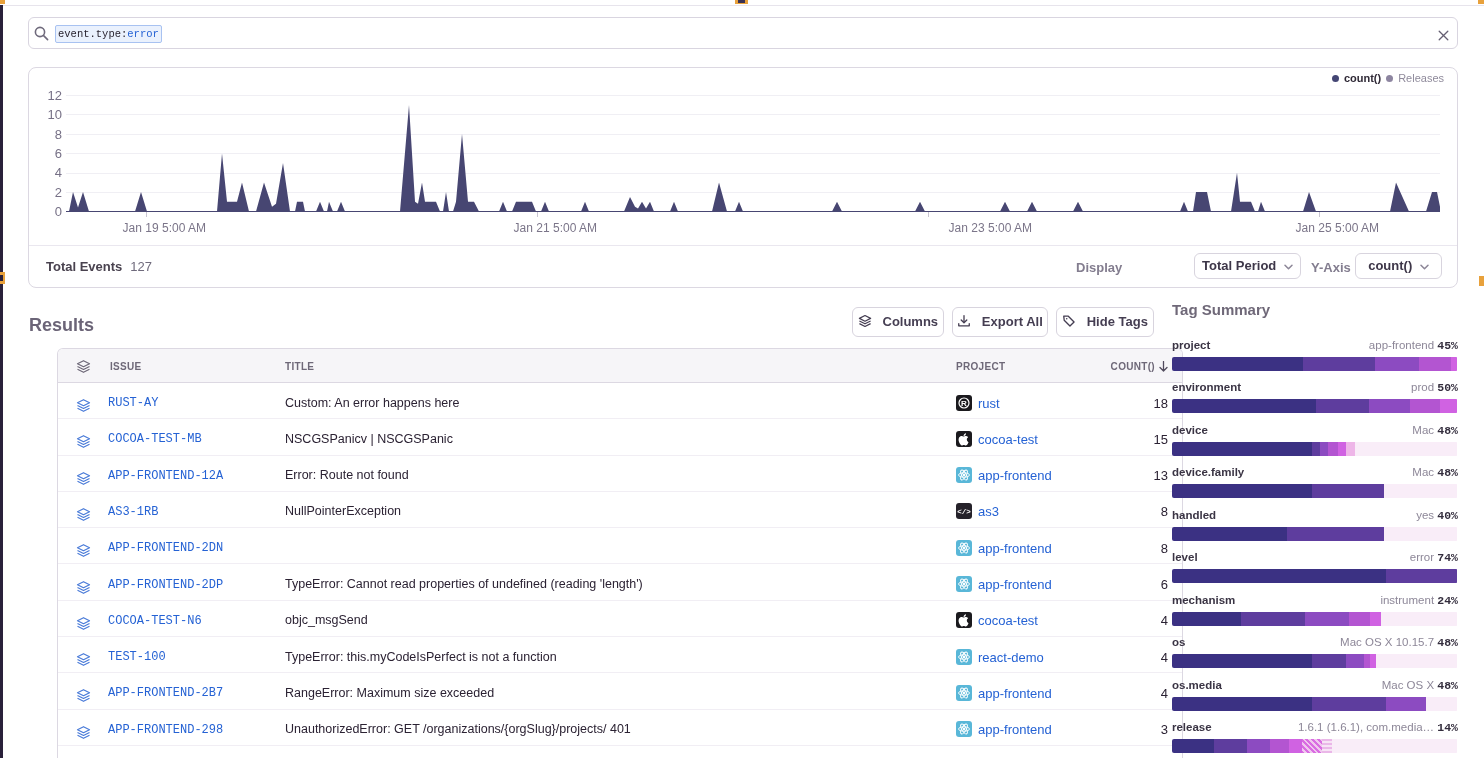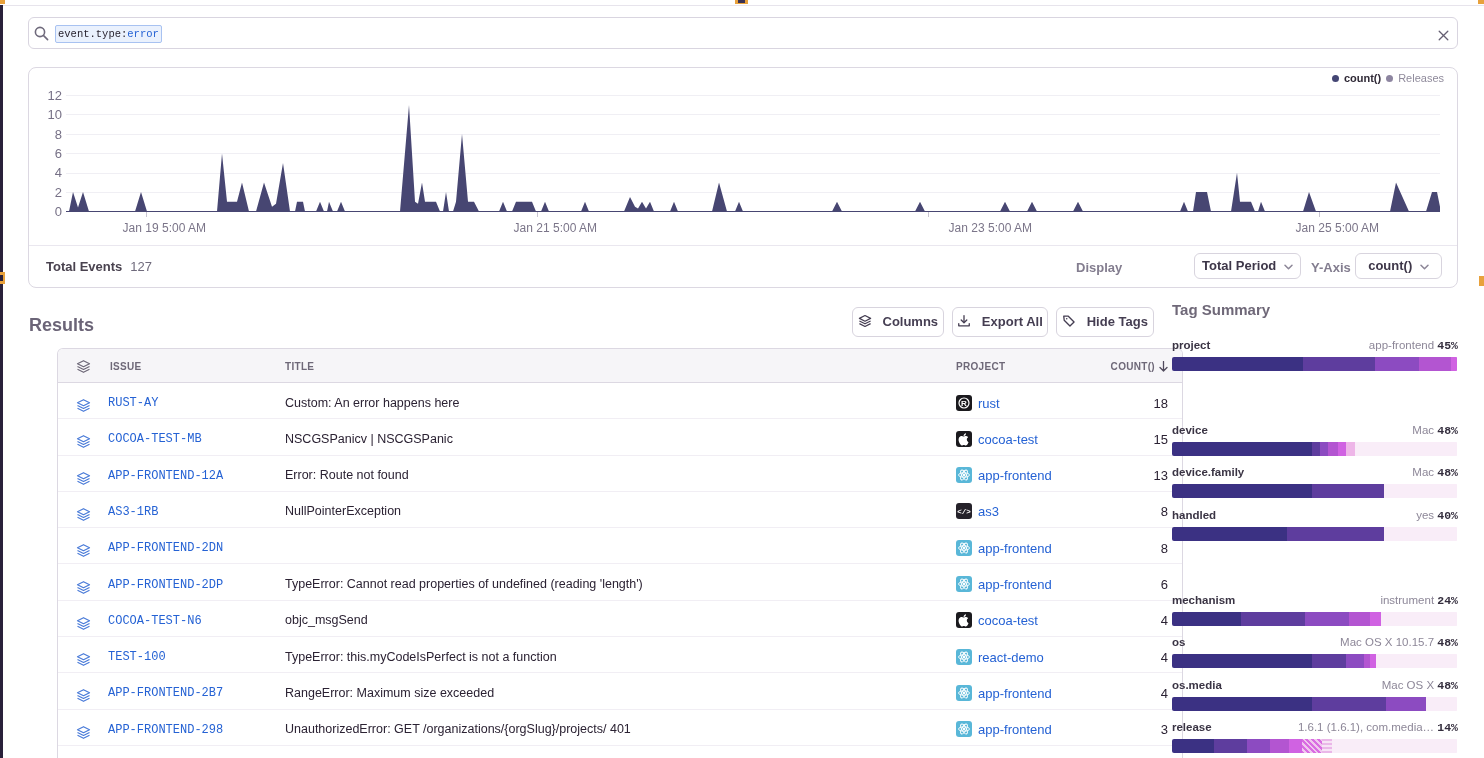--- a/index.html
+++ b/index.html
@@ -342,20 +342,31 @@
   <span class="lab">project</span>
   <span class="val">app-frontend <b>45%</b></span>
   <div class="bar">
         <span class="seg" style="width:131.0px;background:#3b3183"></span>
         <span class="seg" style="width:71.8px;background:#5e3d9e"></span>
         <span class="seg" style="width:44.6px;background:#8c4bc1"></span>
         <span class="seg" style="width:32.0px;background:#b355d1"></span>
         <span class="seg" style="width:6.0px;background:#d062e2"></span>
       </div>
 </div>
+<div class="titem" style="top:381.4px">
+  <span class="lab">environment</span>
+  <span class="val">prod <b>50%</b></span>
+  <div class="bar">
+        <span class="seg" style="width:144.2px;background:#3b3183"></span>
+        <span class="seg" style="width:52.8px;background:#5e3d9e"></span>
+        <span class="seg" style="width:41.4px;background:#8c4bc1"></span>
+        <span class="seg" style="width:29.6px;background:#b355d1"></span>
+        <span class="seg" style="width:17.4px;background:#d062e2"></span>
+      </div>
+</div>
 <div class="titem" style="top:423.9px">
   <span class="lab">device</span>
   <span class="val">Mac <b>48%</b></span>
   <div class="bar">
         <span class="seg" style="width:140.2px;background:#3b3183"></span>
         <span class="seg" style="width:8.2px;background:#5e3d9e"></span>
         <span class="seg" style="width:8.0px;background:#8c4bc1"></span>
         <span class="seg" style="width:10.0px;background:#b355d1"></span>
         <span class="seg" style="width:8.0px;background:#d062e2"></span>
         <span class="seg" style="width:9.0px;background:#eeb6e8"></span>
@@ -371,20 +382,28 @@
         <span class="seg" style="width:73.1px;background:#f9edf8"></span>
       </div>
 </div>
 <div class="titem" style="top:508.8px">
   <span class="lab">handled</span>
   <span class="val">yes <b>40%</b></span>
   <div class="bar">
         <span class="seg" style="width:115.1px;background:#3b3183"></span>
         <span class="seg" style="width:97.2px;background:#5e3d9e"></span>
         <span class="seg" style="width:73.1px;background:#f9edf8"></span>
+      </div>
+</div>
+<div class="titem" style="top:551.2px">
+  <span class="lab">level</span>
+  <span class="val">error <b>74%</b></span>
+  <div class="bar">
+        <span class="seg" style="width:214.0px;background:#3b3183"></span>
+        <span class="seg" style="width:71.4px;background:#5e3d9e"></span>
       </div>
 </div>
 <div class="titem" style="top:593.6px">
   <span class="lab">mechanism</span>
   <span class="val">instrument <b>24%</b></span>
   <div class="bar">
         <span class="seg" style="width:68.9px;background:#3b3183"></span>
         <span class="seg" style="width:64.1px;background:#5e3d9e"></span>
         <span class="seg" style="width:44.4px;background:#8c4bc1"></span>
         <span class="seg" style="width:21.0px;background:#b355d1"></span>

